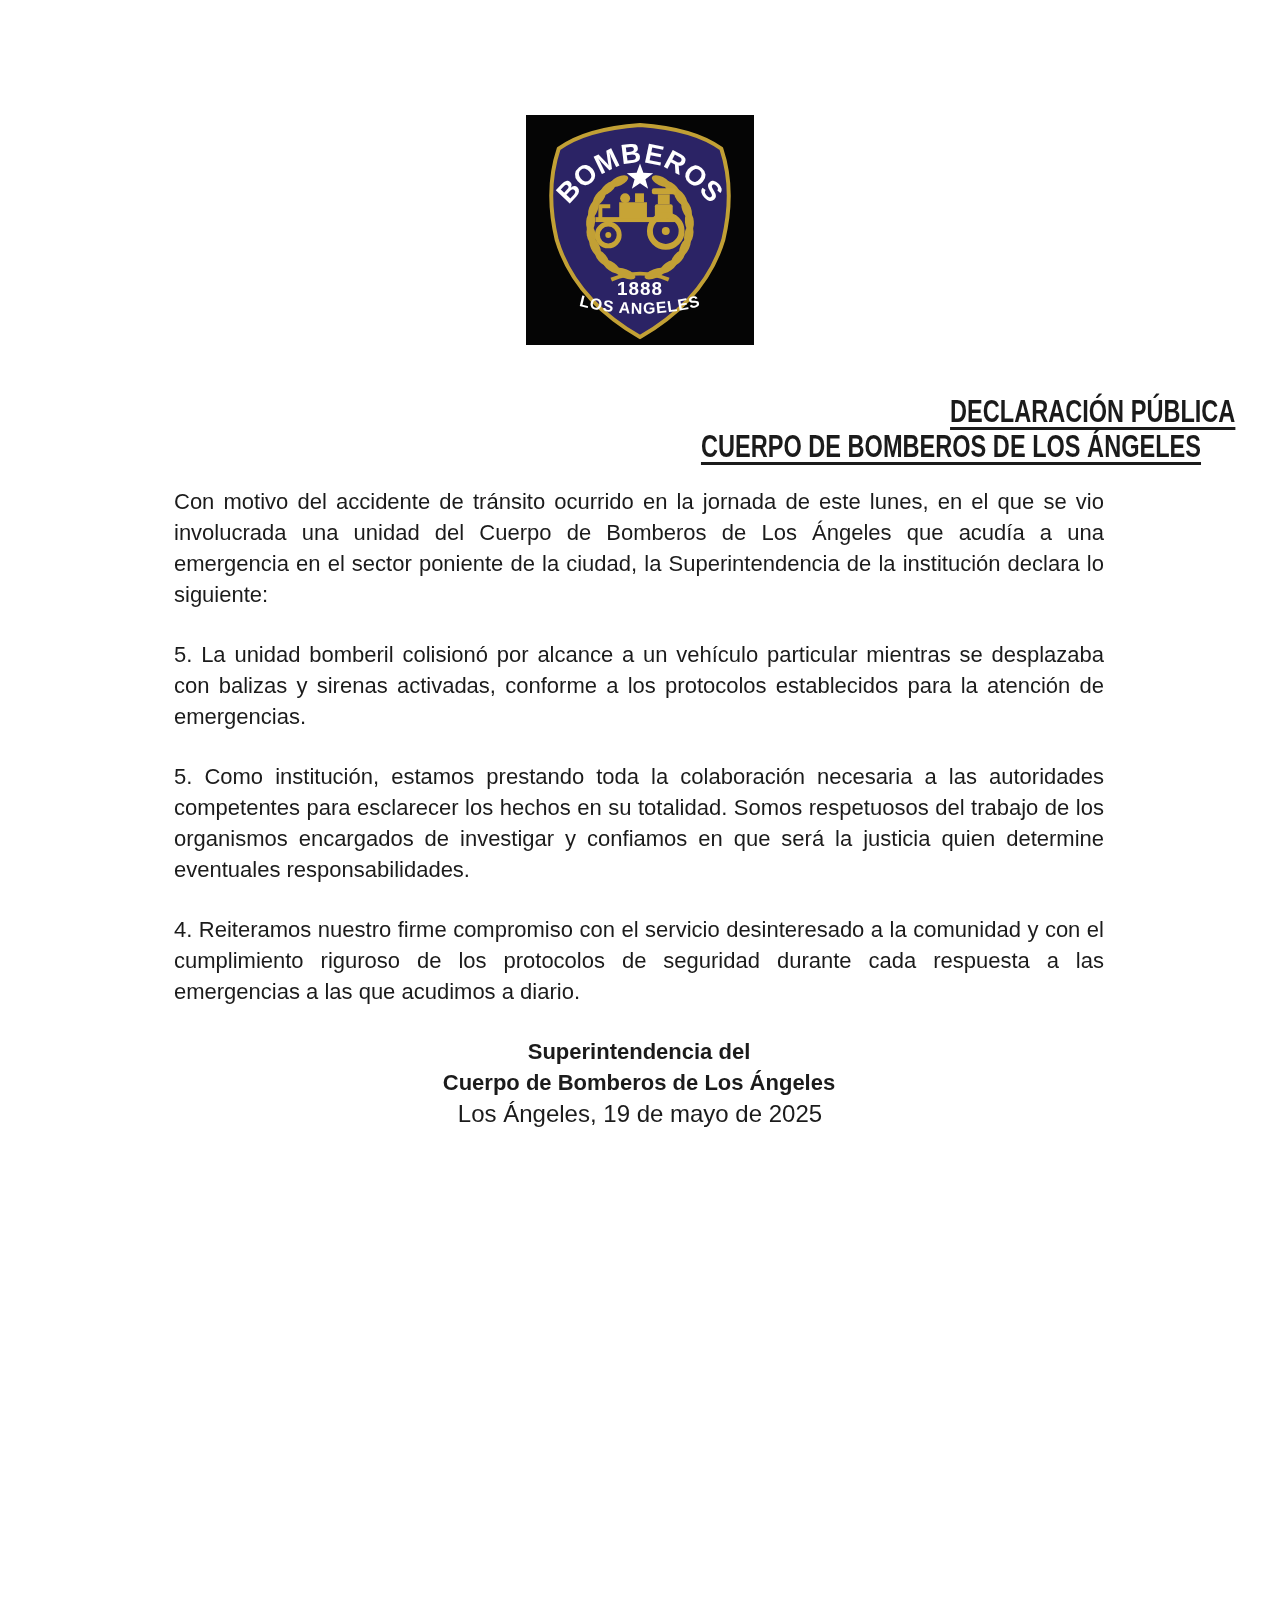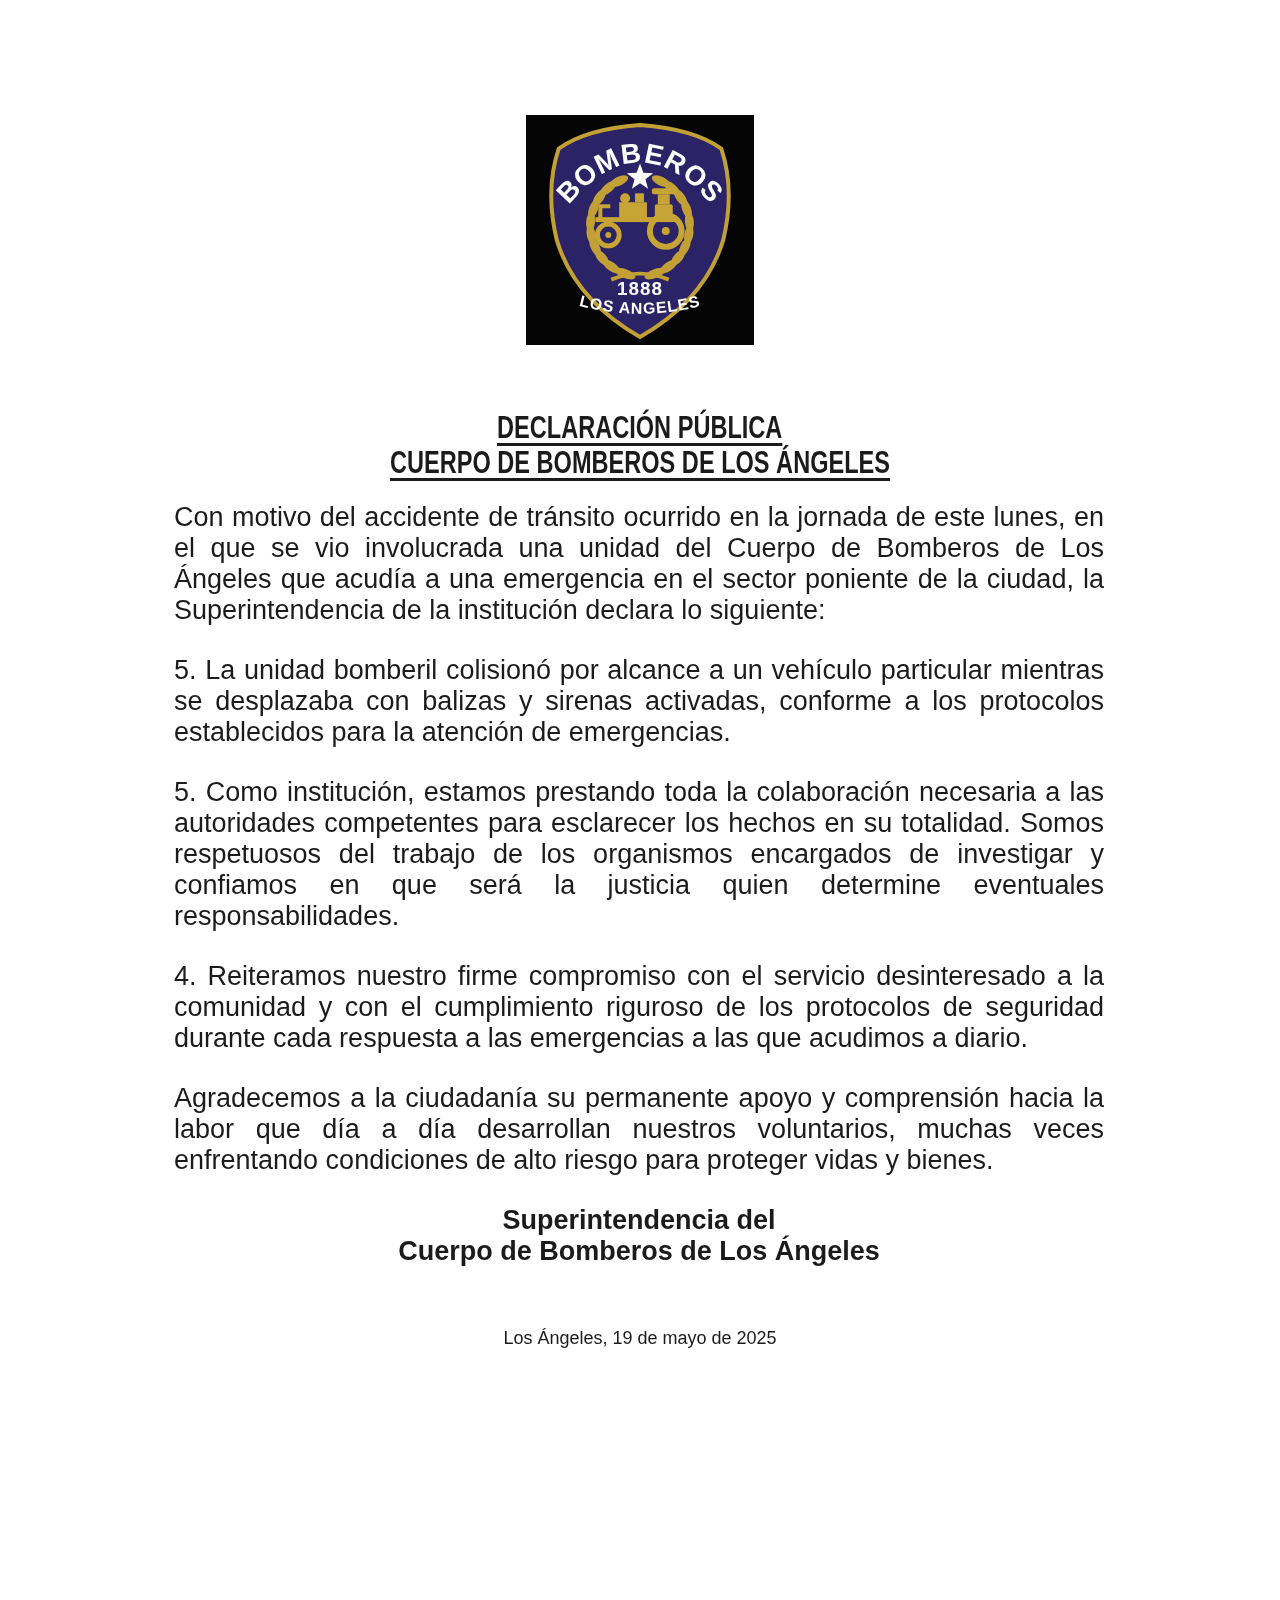--- a/index.html
+++ b/index.html
@@ -3,41 +3,41 @@
 <meta charset="utf-8">
 <style>
   html,body{margin:0;padding:0;background:#ffffff;}
   .page{
     width:1280px;height:1600px;background:#ffffff;
     font-family:"Liberation Sans",sans-serif;color:#1b1b1b;
     position:relative;overflow:hidden;
   }
   .logo-row{padding-top:114px;display:flex;justify-content:center;}
   .badge-svg{display:block;}
-  .title-block{margin-top:64px;text-align:center;}
+  .title-block{margin-top:48px;text-align:right;}
   .title-line{
     display:inline-block;
     font-weight:bold;font-size:31px;line-height:35px;
     letter-spacing:0px;
     transform:scaleX(0.76);transform-origin:center;
     text-decoration:underline;
     text-decoration-thickness:2.5px;
     text-underline-offset:5px;
     white-space:nowrap;
   }
   .content{
     margin:22px 176px 0 174px;
-    font-size:27px;line-height:31px;
+    font-size:22px;line-height:31px;
     text-align:justify;text-justify:inter-word;
   }
   .content p{margin:0 0 29px 0;}
   .signature{font-weight:bold;text-align:center;line-height:31px;}
   .dateline{
-    margin-top:56px;text-align:center;
-    font-size:18px;line-height:31px;
+    text-align:center;
+    font-size:24px;line-height:31px;
   }
 </style>
 </head>
 <body>
 
 <div class="page">
 
   <div class="logo-row">
     <svg class="badge-svg" width="228" height="232" viewBox="0 0 230 232" xmlns="http://www.w3.org/2000/svg" xmlns:xlink="http://www.w3.org/1999/xlink">
       <defs>
@@ -105,21 +105,20 @@
   <div class="title-block">
     <div><span class="title-line">DECLARACIÓN PÚBLICA</span></div>
     <div><span class="title-line">CUERPO DE BOMBEROS DE LOS ÁNGELES</span></div>
   </div>
 
   <div class="content">
     <p>Con motivo del accidente de tránsito ocurrido en la jornada de este lunes, en el que se vio involucrada una unidad del Cuerpo de Bomberos de Los Ángeles que acudía a una emergencia en el sector poniente de la ciudad, la Superintendencia de la institución declara lo siguiente:</p>
     <p>5. La unidad bomberil colisionó por alcance a un vehículo particular mientras se desplazaba con balizas y sirenas activadas, conforme a los protocolos establecidos para la atención de emergencias.</p>
     <p>5. Como institución, estamos prestando toda la colaboración necesaria a las autoridades competentes para esclarecer los hechos en su totalidad. Somos respetuosos del trabajo de los organismos encargados de investigar y confiamos en que será la justicia quien determine eventuales responsabilidades.</p>
     <p>4. Reiteramos nuestro firme compromiso con el servicio desinteresado a la comunidad y con el cumplimiento riguroso de los protocolos de seguridad durante cada respuesta a las emergencias a las que acudimos a diario.</p>
-    <p>Agradecemos a la ciudadanía su permanente apoyo y comprensión hacia la labor que día a día desarrollan nuestros voluntarios, muchas veces enfrentando condiciones de alto riesgo para proteger vidas y bienes.</p>
 
     <div class="signature">
       <div>Superintendencia del</div>
       <div>Cuerpo de Bomberos de Los Ángeles</div>
     </div>
   </div>
 
   <div class="dateline">Los Ángeles, 19 de mayo de 2025</div>
 
 </div>

